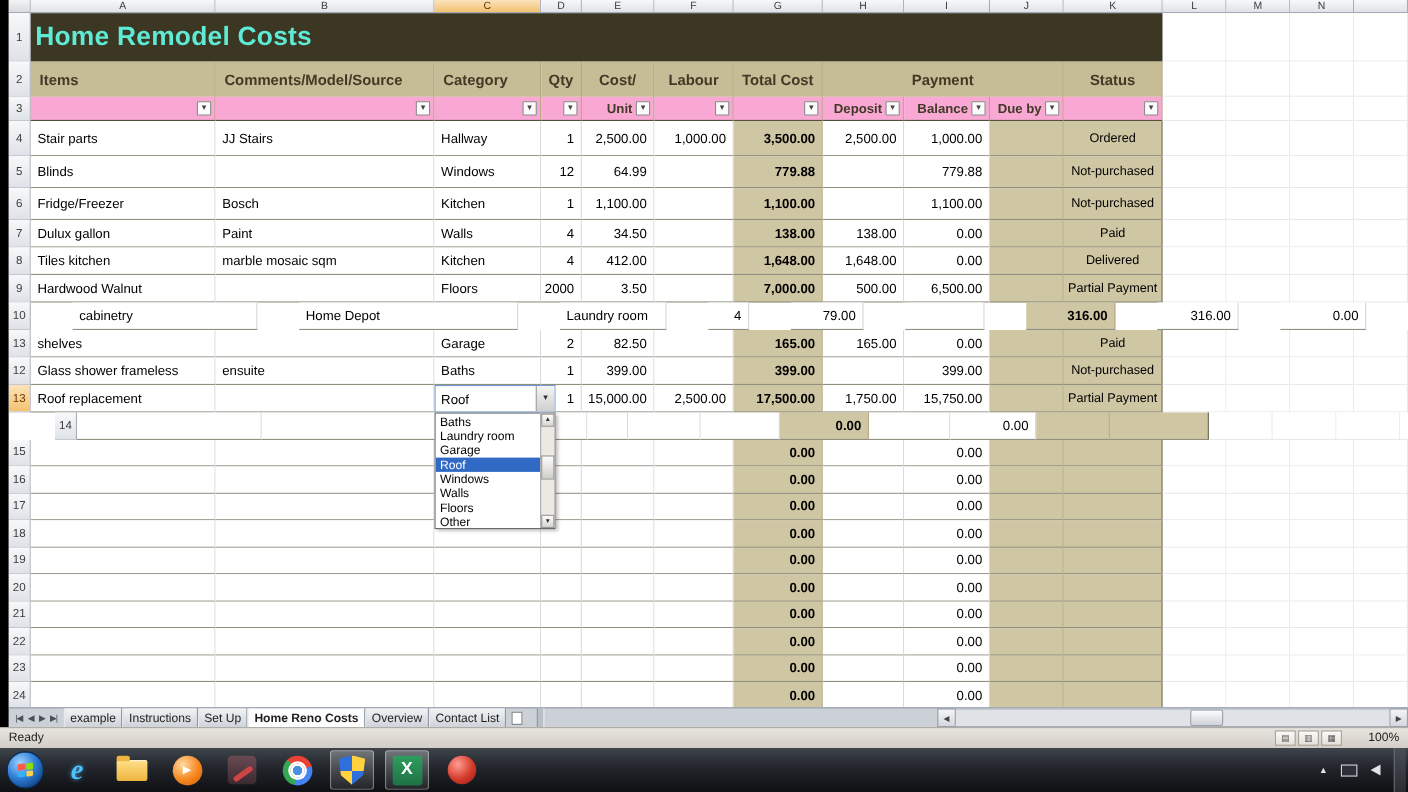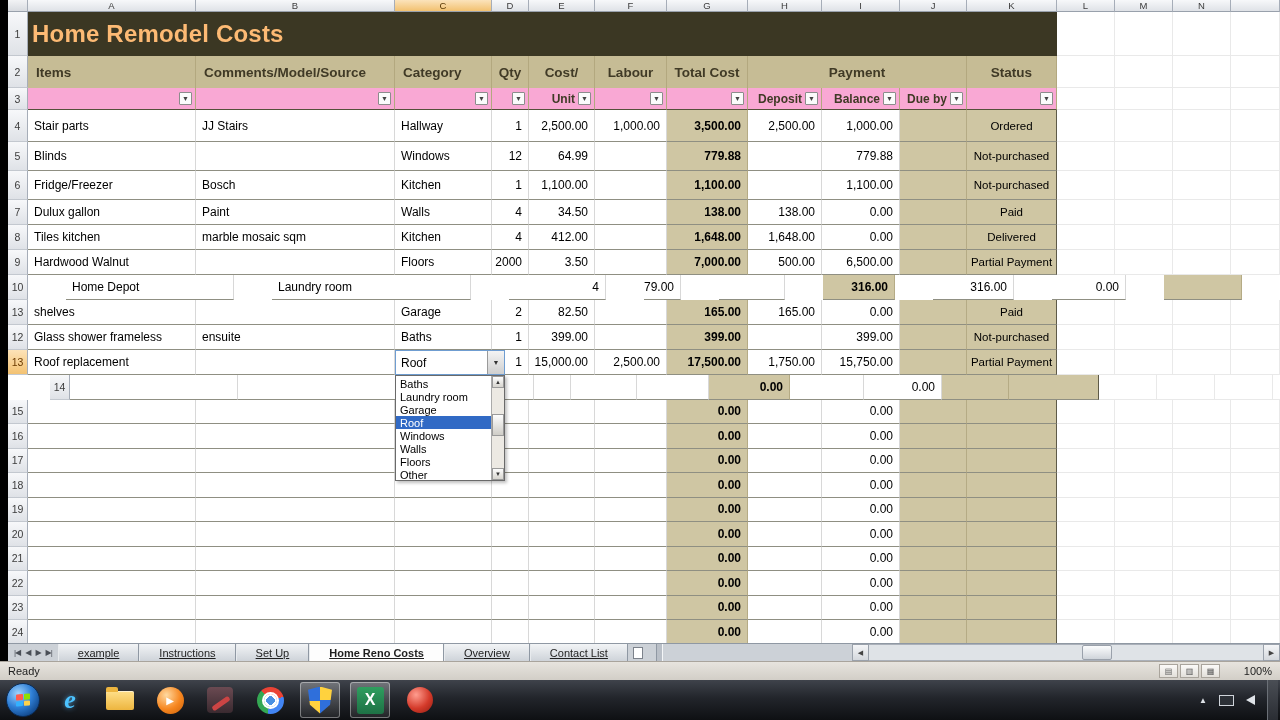--- a/index.html
+++ b/index.html
@@ -16,21 +16,21 @@
 
   .corner { background:linear-gradient(#f2f3f5,#d8dbe0); border-right:1px solid #a6adb8; border-bottom:1px solid #99a1ac; }
   .col-letter { background:linear-gradient(#f7f8fa,#dfe2e7); border-right:1px solid #a6adb8; border-bottom:1px solid #99a1ac;
     font-size:9.5px; color:#3c3c3c; display:flex; align-items:center; justify-content:center; line-height:1; }
   .col-letter.sel { background:linear-gradient(#fbe3bb,#f2c170); color:#5a3a07; }
 
   .rh { background:linear-gradient(#f7f8fa,#dfe2e7); border-right:1px solid #a6adb8; border-bottom:1px solid #c3c8cf;
     font-size:10.5px; color:#3c3c3c; display:flex; align-items:center; justify-content:center; }
   .rh.sel { background:linear-gradient(#fde3b8,#f3c272); color:#6b3a00; }
 
-  .title-cell { grid-column:2 / span 11; background:#3b3723; color:#fdba74; font-weight:bold; font-size:24px;
+  .title-cell { grid-column:2 / span 11; background:#3b3723; color:#5eead4; font-weight:bold; font-size:24px;
     display:flex; align-items:center; padding:0 4px; letter-spacing:.2px; }
 
   .h2c { background:#c6bc95; color:#403a26; font-weight:bold; font-size:13.5px; display:flex; align-items:center;
     border-right:1px solid #b3a87f; padding:0 8px; white-space:nowrap; overflow:hidden; }
   .h2c.ctr { justify-content:center; padding:0 2px; }
   .span3 { grid-column:span 3; }
 
   .h3c { background:#f9a8d4; border-right:1px solid #b3a87f; border-bottom:1px solid #55503a;
     display:flex; align-items:center; justify-content:flex-end; padding:0 3px; gap:3px; }
   .h3label { font-size:12px; font-weight:bold; color:#403a26; white-space:nowrap; overflow:hidden; }
@@ -64,22 +64,22 @@
   .dd-track { flex:1; position:relative; }
   .dd-thumb { position:absolute; left:0; right:0; top:32%; height:22px;
     background:linear-gradient(#fdfdfd,#cfcdc7); border:1px solid #9a9a9a; }
 
   
   .tabbar { position:absolute; left:8px; top:643px; width:1272px; height:18px; background:#ccd1d7;
     border-top:1px solid #8f98a3; display:flex; align-items:stretch; font-size:11px; }
   .tab-nav { display:flex; align-items:center; gap:5px; padding:0 6px; color:#4a4f57; }
   .tab-nav span { font-size:8px; letter-spacing:-1px; }
   .tabs { display:flex; align-items:stretch; }
-  .tab { display:flex; align-items:center; padding:0 19px; background:linear-gradient(#f2f4f6,#ced3d9);
-    border-right:1px solid #8f98a3; border-left:1px solid #e8ebee; color:#1f1f1f; white-space:nowrap;text-decoration:underline; }
+  .tab { display:flex; align-items:center; padding:0 5px; background:linear-gradient(#f2f4f6,#ced3d9);
+    border-right:1px solid #8f98a3; border-left:1px solid #e8ebee; color:#1f1f1f; white-space:nowrap; }
   .tab.active { background:#fdfdfd; font-weight:bold; }
   .insert-sheet { width:20px; display:flex; align-items:center; justify-content:center; }
   .insert-sheet i { display:block; width:10px; height:12px; background:#fff; border:1px solid #7c828b; }
   .tab-splitter { width:7px; margin-left:8px; background:#b9bfc7; border-left:1px solid #8f98a3; border-right:1px solid #f4f6f8; }
   .hscroll { margin-left:auto; display:flex; align-items:stretch; width:428px; }
   .hs-btn { width:17px; background:linear-gradient(#f4f5f7,#d4d8dd); border:1px solid #9aa1ab;
     display:flex; align-items:center; justify-content:center; font-size:7px; color:#444; }
   .hs-track { flex:1; background:#dfe3e7; border-top:1px solid #aab0b9; border-bottom:1px solid #aab0b9; position:relative; }
   .hs-thumb { position:absolute; top:0; bottom:0; left:54%; width:30px;
     background:linear-gradient(#fbfcfd,#cfd4da); border:1px solid #9aa1ab; border-radius:2px; }
@@ -334,20 +334,21 @@
           <div class="cell right">6,500.00</div>
           <div class="cell tan"></div>
           <div class="cell center tan kend">Partial Payment</div>
           <div class="cell out"></div>
           <div class="cell out"></div>
           <div class="cell out"></div>
           <div class="cell out"></div>
         </div>
         <div class="row" style="height: 25px; gap: 38px;">
           <div class="rh">10</div>
+          <div class="cell left">cabinetry</div>
           <div class="cell left">Home Depot</div>
           <div class="cell left">Laundry room</div>
           <div class="cell right">4</div>
           <div class="cell right">79.00</div>
           <div class="cell right"></div>
           <div class="cell right tan bold">316.00</div>
           <div class="cell right">316.00</div>
           <div class="cell right">0.00</div>
           <div class="cell tan"></div>
           <div class="cell center tan kend">Ordered</div>

